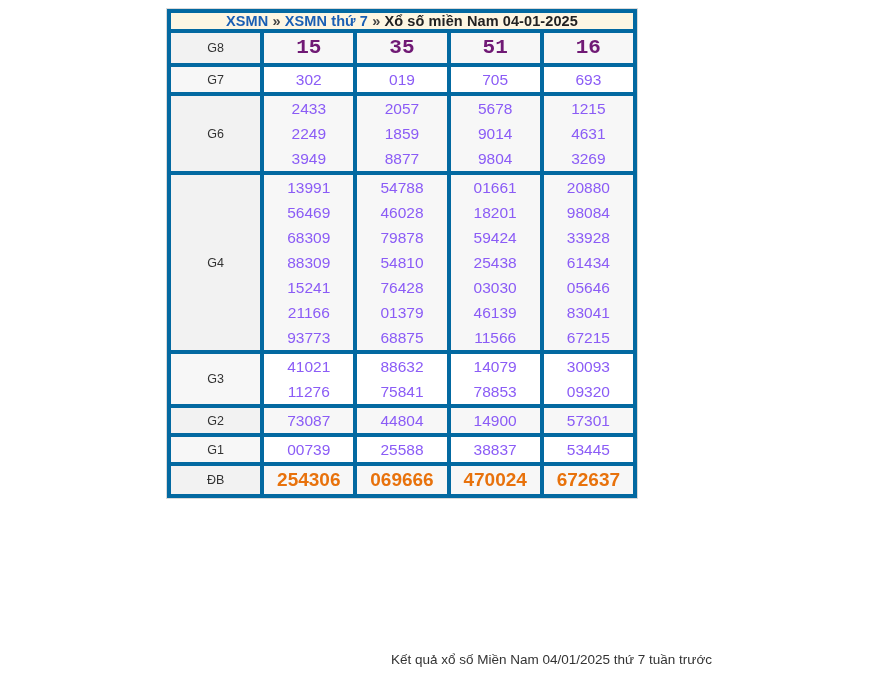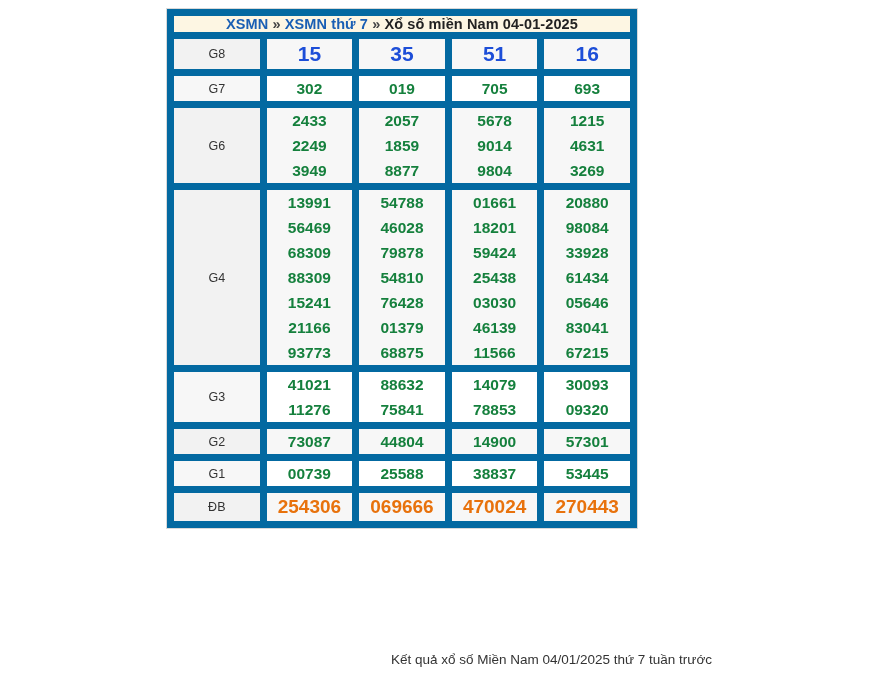--- a/index.html
+++ b/index.html
@@ -24,21 +24,21 @@
     border: 1px solid #d9d9d9;
     box-sizing: border-box;
     background: #ffffff;
   }
   table.lottery {
     border-collapse: collapse;
     width: 100%;
     table-layout: fixed;
   }
   table.lottery td, table.lottery th {
-    border: 7px solid #0369a1;
+    border: 4px solid #0369a1;
     text-align: center;
     vertical-align: middle;
     padding: 0;
   }
   .title-row td {
     background: #fdf6e3;
     border: none;
     border-bottom: 1px solid #e6ddc5;
     padding: 8px 4px 9px 4px;
     font-size: 14.5px;
@@ -60,32 +60,32 @@
   .head-row td.corner { border-left: none; background: #ffffff; }
   .label-col {
     width: 44px;
     background: #f7f7f7;
     color: #333;
     font-size: 12.5px;
     font-weight: normal;
   }
   .num-cell {
     font-size: 15.5px;
-    color: #15803d;
+    color: #8b5cf6;
     line-height: 25px;
     padding: 6px 0 7px 0;
-    font-weight: bold;
   }
   .num-cell div { white-space: nowrap; }
   .big-orange {
-    color: #1d4ed8;
+    color: #701a75;
     font-weight: bold;
     font-size: 21px;
     line-height: 30px;
     padding: 8px 0 9px 0;
+    font-family: Liberation Mono, monospace;
   }
   .db-cell {
     color: #e8720c;
     font-weight: bold;
     font-size: 19px;
     line-height: 28px;
     padding: 8px 0 9px 0;
   }
   .shade td { background: #f7f7f7; }
   .shade td.label-col { background: #f2f2f2; }
@@ -262,21 +262,21 @@
             <td class="num-cell db-cell">
               <div>254306</div>
             </td>
             <td class="num-cell db-cell">
               <div>069666</div>
             </td>
             <td class="num-cell db-cell">
               <div>470024</div>
             </td>
             <td class="num-cell db-cell">
-              <div>270443</div>
+              <div>672637</div>
             </td>
           </tr>
         </tbody>
     </table>
   </div>
 
   <div class="caption">Kết quả xổ số Miền Nam 04/01/2025 thứ 7 tuần trước</div>
 </div>
 
 </body></html>

